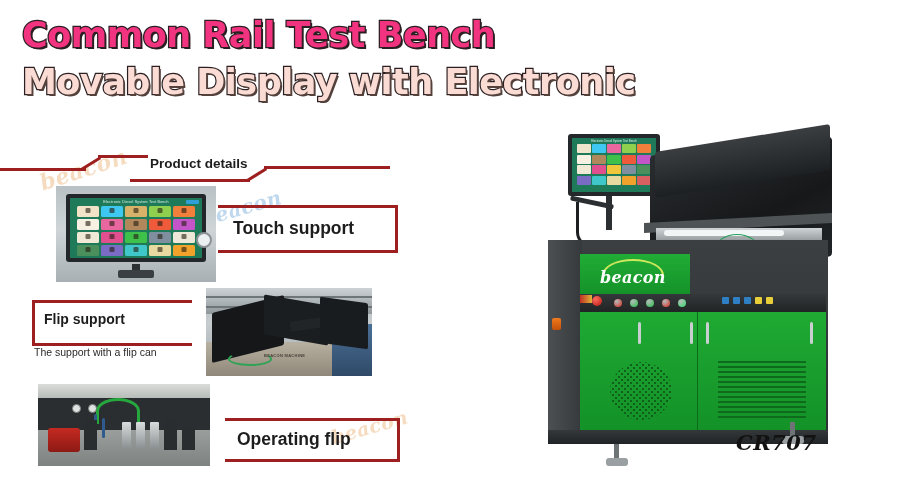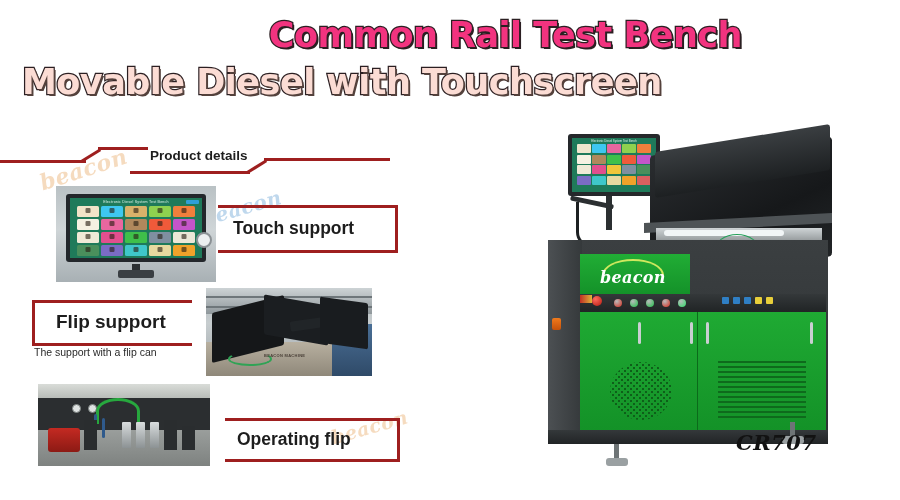--- a/index.html
+++ b/index.html
@@ -20,21 +20,20 @@
     line-height:1.0;
     white-space:nowrap;
     font-family:"DejaVu Sans", sans-serif;
   }
   .title-1 {
     font-size:35px;
     color:#f2337f;
     -webkit-text-stroke:2.5px #2b1f22;
     paint-order:stroke fill;
     text-shadow:2px 2px 0 #2b1f22;
-    text-align:right;
   }
   .title-2 {
     font-size:35px;
     margin-top:12px;
     color:#fbdcd4;
     -webkit-text-stroke:2.5px #2b1f22;
     paint-order:stroke fill;
     text-shadow:2px 2px 0 #54413c;
   }
 
@@ -55,30 +54,30 @@
   
   .label-text {
     font-weight:bold;
     color:#1d1d1d;
     font-family:"Liberation Sans", sans-serif;
     white-space:nowrap;
   }
   .redline { position:absolute; background:#9e1f1f; }
 
   
-  .pd-wrap { position:absolute; left:60px; top:140px; width:330px; height:36px; }
+  .pd-wrap { position:absolute; left:60px; top:148px; width:330px; height:36px; }
   .pd-text { position:absolute; left:90px; top:8px; font-size:13.5px; }
 
   
   .ts-wrap { position:absolute; left:218px; top:205px; width:180px; height:48px; }
   .ts-text { position:absolute; left:15px; top:13px; font-size:17.5px; }
 
   
   .fs-wrap { position:absolute; left:32px; top:300px; width:160px; height:46px; }
-  .fs-text { position:absolute; left:24px; top:11px; font-size:19px; }
+  .fs-text { position:absolute; left:12px; top:11px; font-size:14px; }
   .fs-cap {
     position:absolute; left:34px; top:346px;
     font-size:10.5px; color:#2a2a2a; white-space:nowrap;
   }
 
   
   .oa-wrap { position:absolute; left:225px; top:418px; width:175px; height:44px; }
   .oa-text { position:absolute; left:12px; top:11px; font-size:17.5px; }
 
   
@@ -349,21 +348,21 @@
 
   <div class="wm wm-o" style="left:38px; top:156px; font-size:22px; transform:rotate(-18deg);">beacon</div>
   <div class="wm wm-b" style="left:200px; top:196px; font-size:20px; transform:rotate(-16deg);">beacon</div>
   <div class="wm wm-b" style="left:86px; top:416px; font-size:20px; transform:rotate(-16deg);">beacon</div>
   <div class="wm wm-o" style="left:330px; top:416px; font-size:19px; transform:rotate(-16deg);">beacon</div>
   <div class="wm wm-b" style="left:672px; top:176px; font-size:23px; transform:rotate(-18deg); opacity:0.36;">beacon</div>
   <div class="wm wm-o" style="left:596px; top:290px; font-size:21px; transform:rotate(-16deg); opacity:0.26;">beacon</div>
 
   <div class="title-wrap">
     <div class="title-line title-1">Common Rail Test Bench</div>
-    <div class="title-line title-2">Movable Diesel with Touchscreen</div>
+    <div class="title-line title-2">Movable Display with Electronic</div>
   </div>
 
   <div class="pd-wrap">
 
     <div class="redline" style="left:-60px; top:20px; width:86px; height:3px;"></div>
     <div class="redline" style="left:20px; top:14px; width:22px; height:3px; transform:rotate(-32deg);"></div>
     <div class="redline" style="left:38px; top:7px; width:50px; height:3px;"></div>
 
     <div class="label-text pd-text">Product details</div>
 

